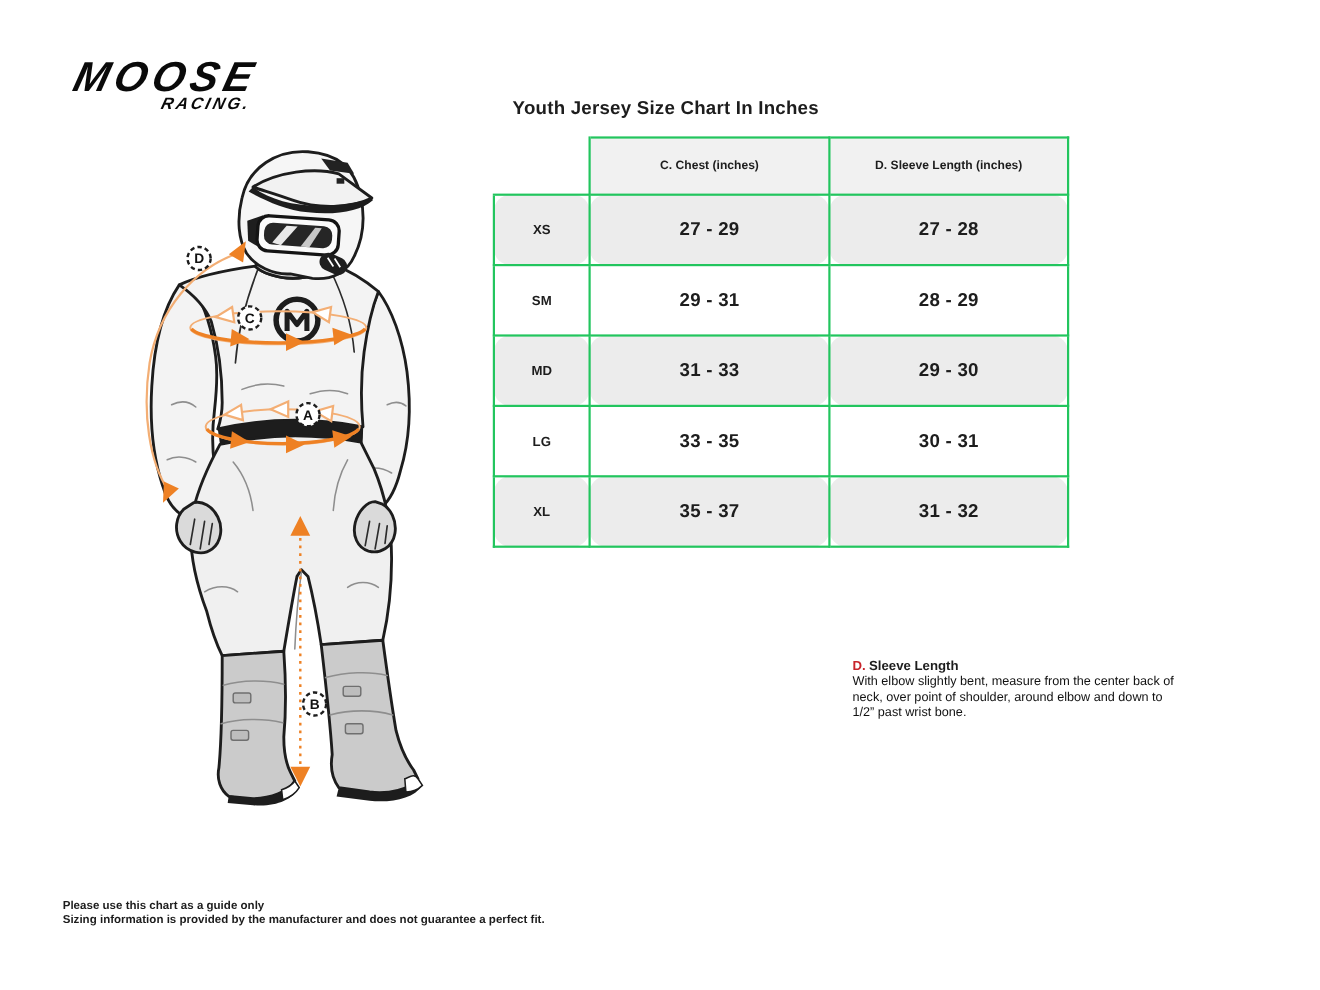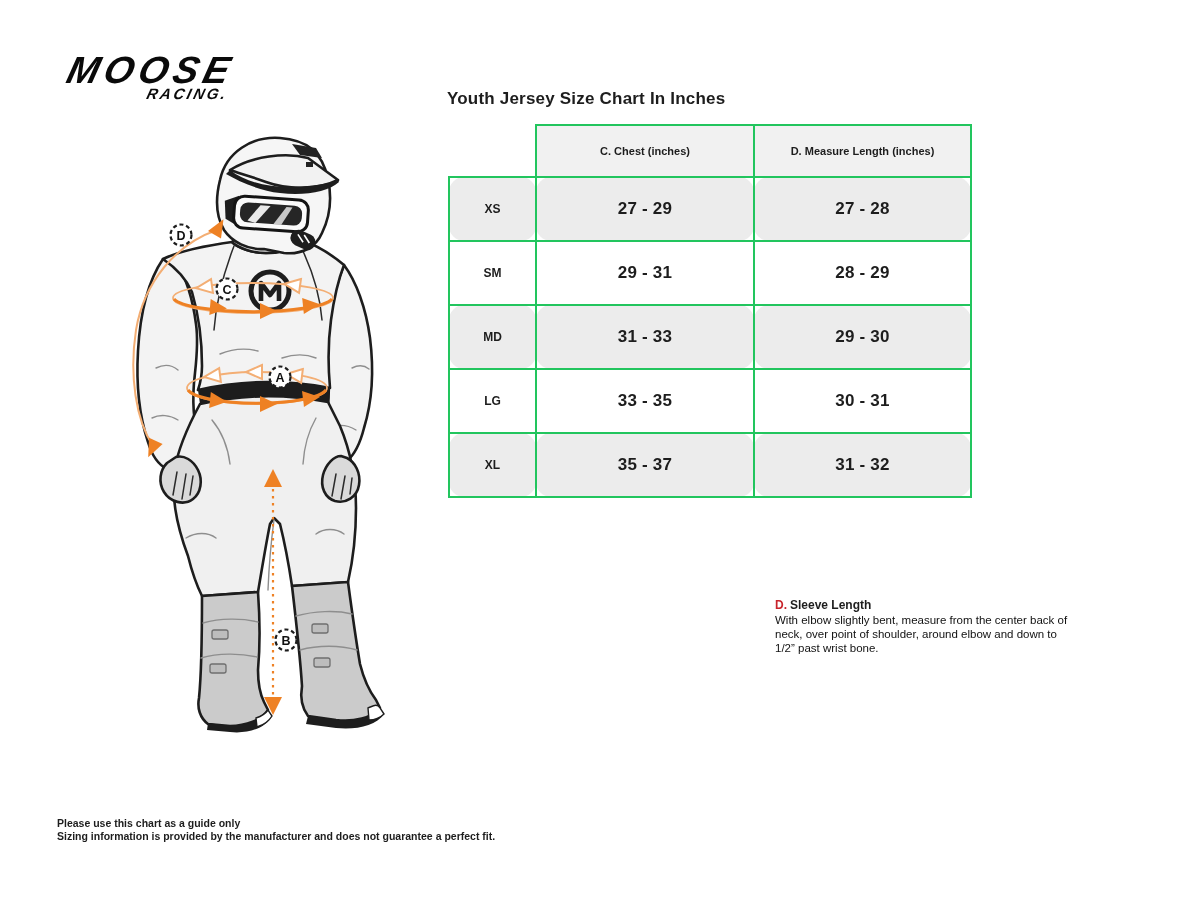--- a/index.html
+++ b/index.html
@@ -5,21 +5,21 @@
   html,body { margin:0; padding:0; background:#fff; }
   .page {
     position:relative; width:1200px; height:900px; background:#ffffff;
     font-family:"Liberation Sans", sans-serif; color:#1d1d1d; overflow:hidden;
   }
   .logo { position:absolute; left:55px; top:50px; }
   .logo text { font-family:"Liberation Sans", sans-serif; fill:#0a0a0a; }
 
   .illustration { position:absolute; left:60px; top:118px; width:360px; height:624px; }
 
-  .chart-title { position:absolute; left:447px; top:89px; font-size:17px; font-weight:700; letter-spacing:.2px; }
+  .chart-title { position:absolute; left:466px; top:89px; font-size:17px; font-weight:700; letter-spacing:.2px; }
 
   table.size-table { position:absolute; left:448px; top:124px; width:522px; border-collapse:collapse; table-layout:fixed; }
   table.size-table td { border:2px solid #22c55e; text-align:center; vertical-align:middle; padding:0; }
   table.size-table td.blank { border-top:none; border-left:none; background:#ffffff; }
   table.size-table tr.head td { height:50px; }
   table.size-table tr.row td { height:62px;border-radius:15px; }
   td.hcell { background:#f1f1f1; font-weight:700; font-size:11px; }
   td.size-cell { font-weight:700; font-size:12px; }
   td.val-cell { font-weight:700; font-size:17px; letter-spacing:.2px; }
   tr.alt td { background:#ececec; }
@@ -217,21 +217,21 @@
   <table class="size-table">
     <colgroup>
         <col style="width:87px">
         <col style="width:218px">
         <col style="width:217px">
       </colgroup>
     <tbody>
       <tr class="head">
         <td class="blank"></td>
         <td class="hcell">C. Chest (inches)</td>
-        <td class="hcell">D. Measure Length (inches)</td>
+        <td class="hcell">D. Sleeve Length (inches)</td>
       </tr>
       <tr class="row alt">
         <td class="size-cell">XS</td>
         <td class="val-cell">27 - 29</td>
         <td class="val-cell">27 - 28</td>
       </tr>
       <tr class="row plain">
         <td class="size-cell">SM</td>
         <td class="val-cell">29 - 31</td>
         <td class="val-cell">28 - 29</td>

